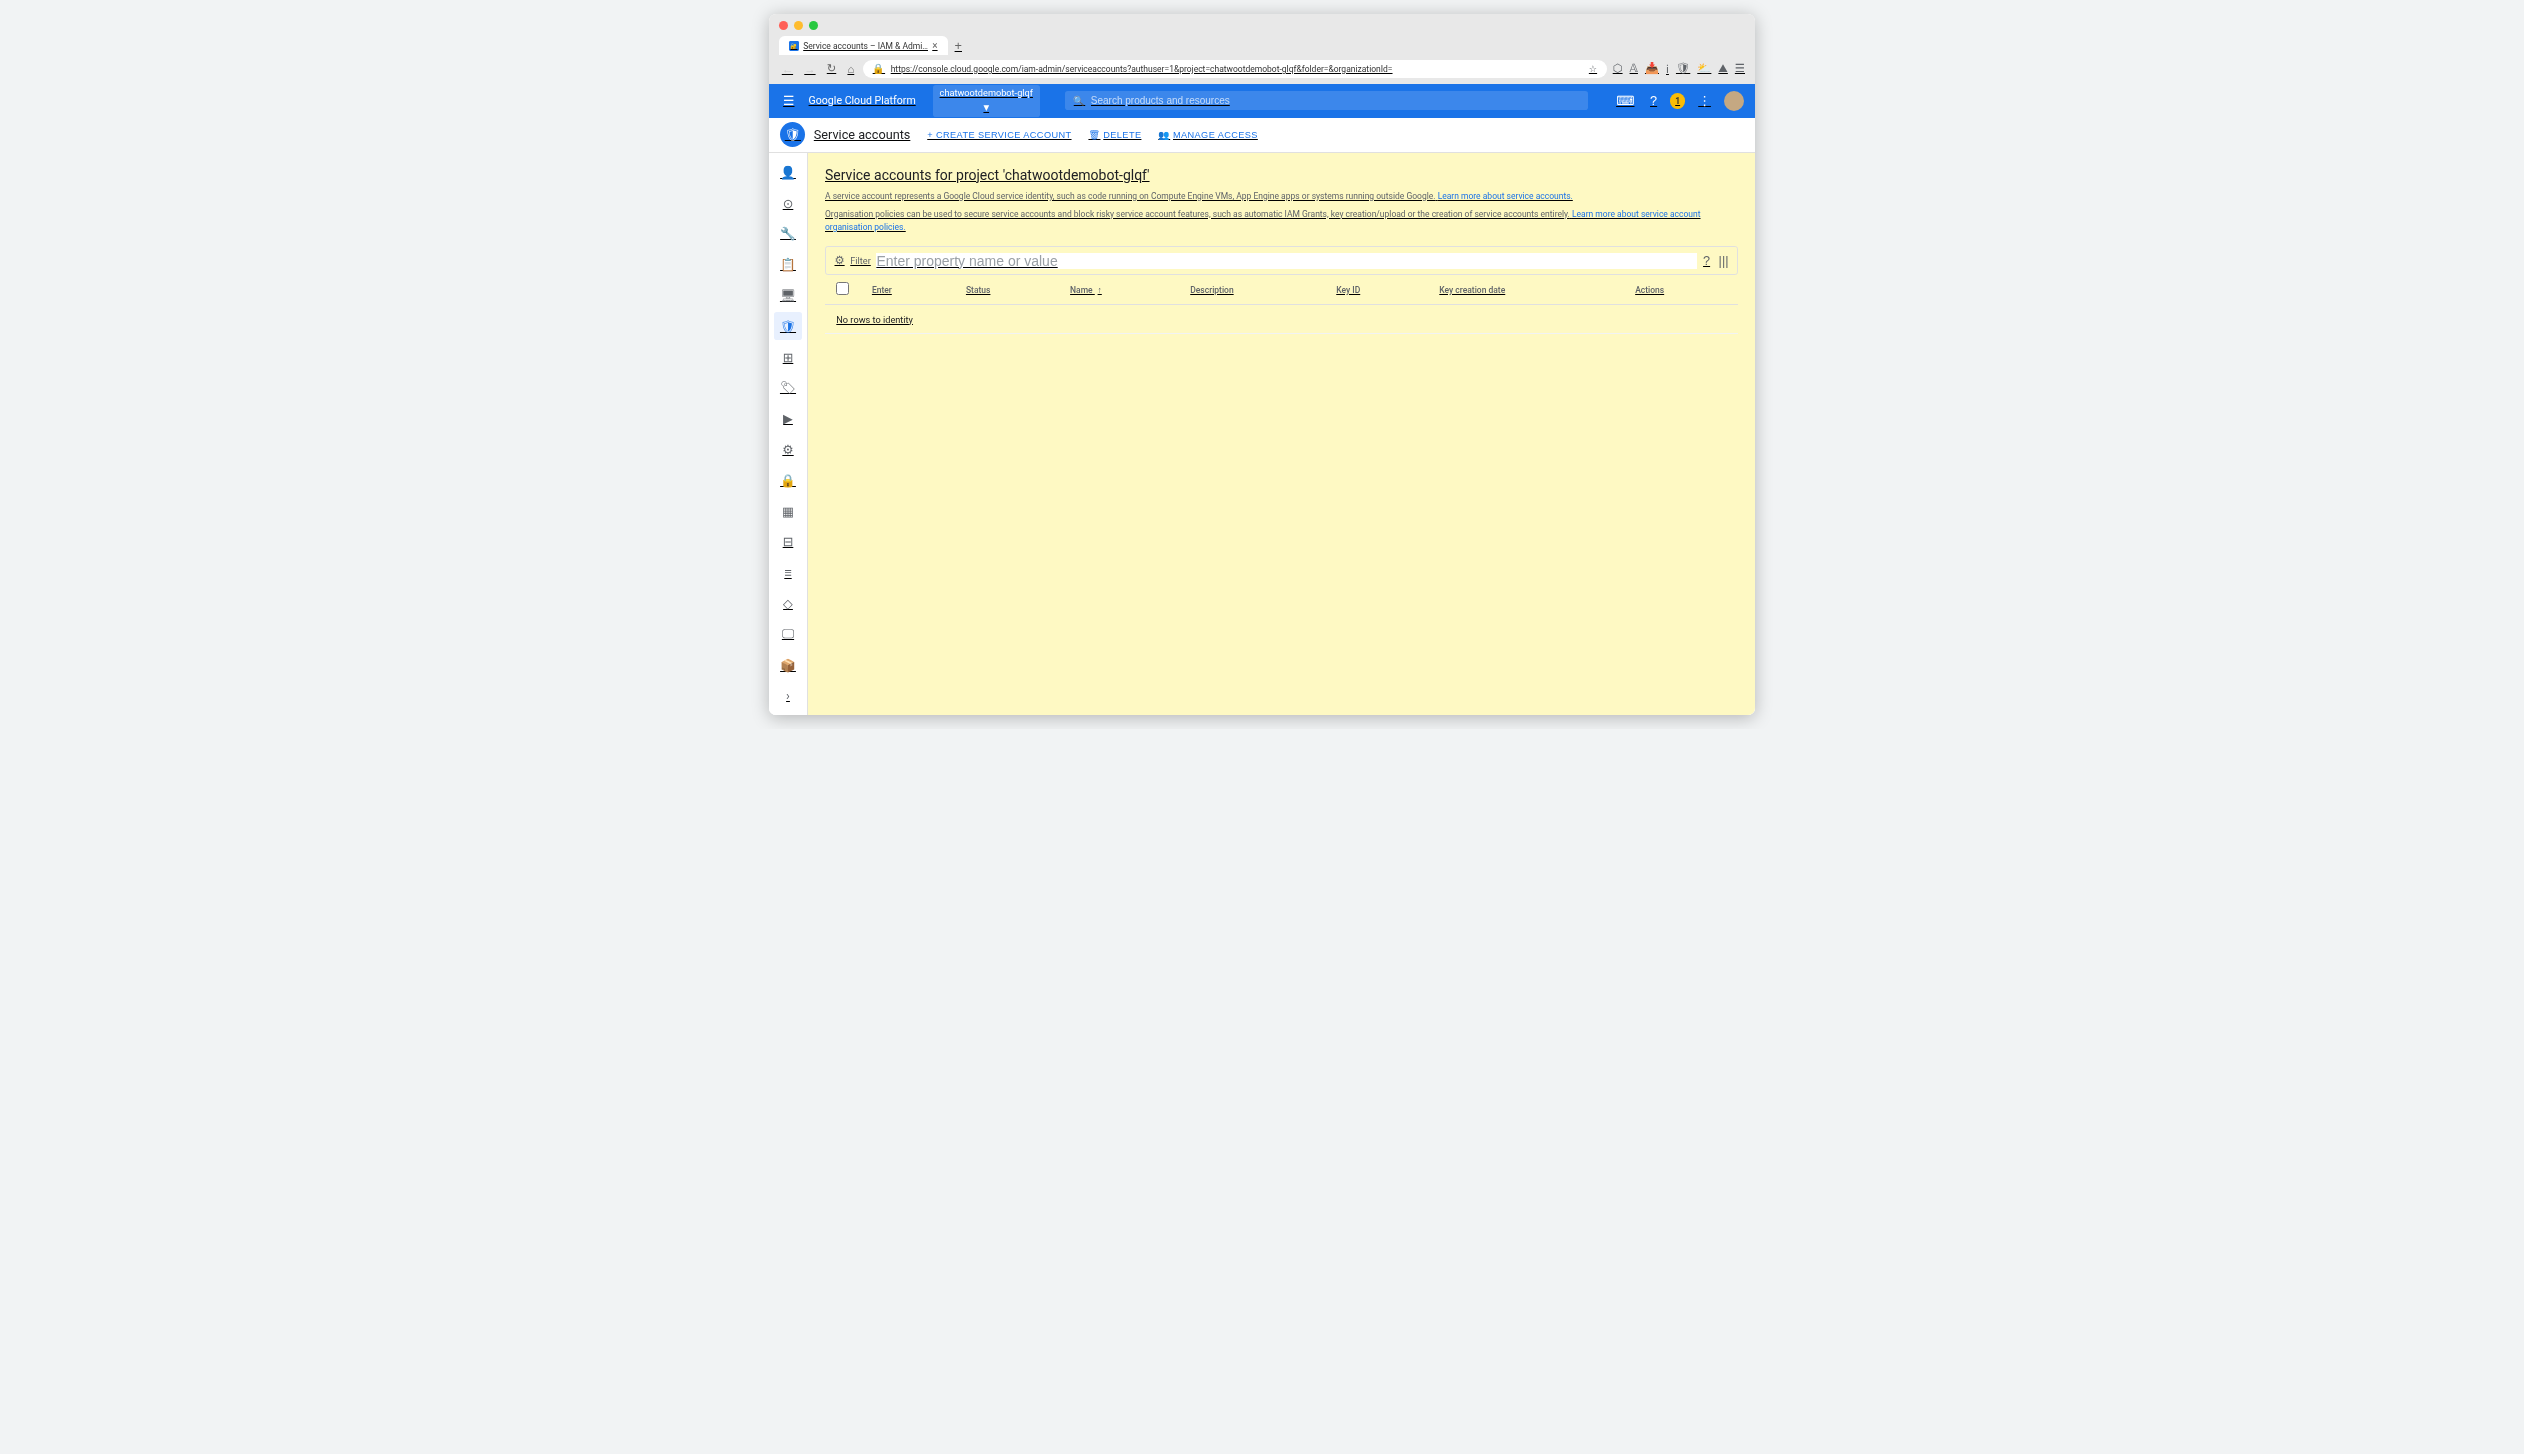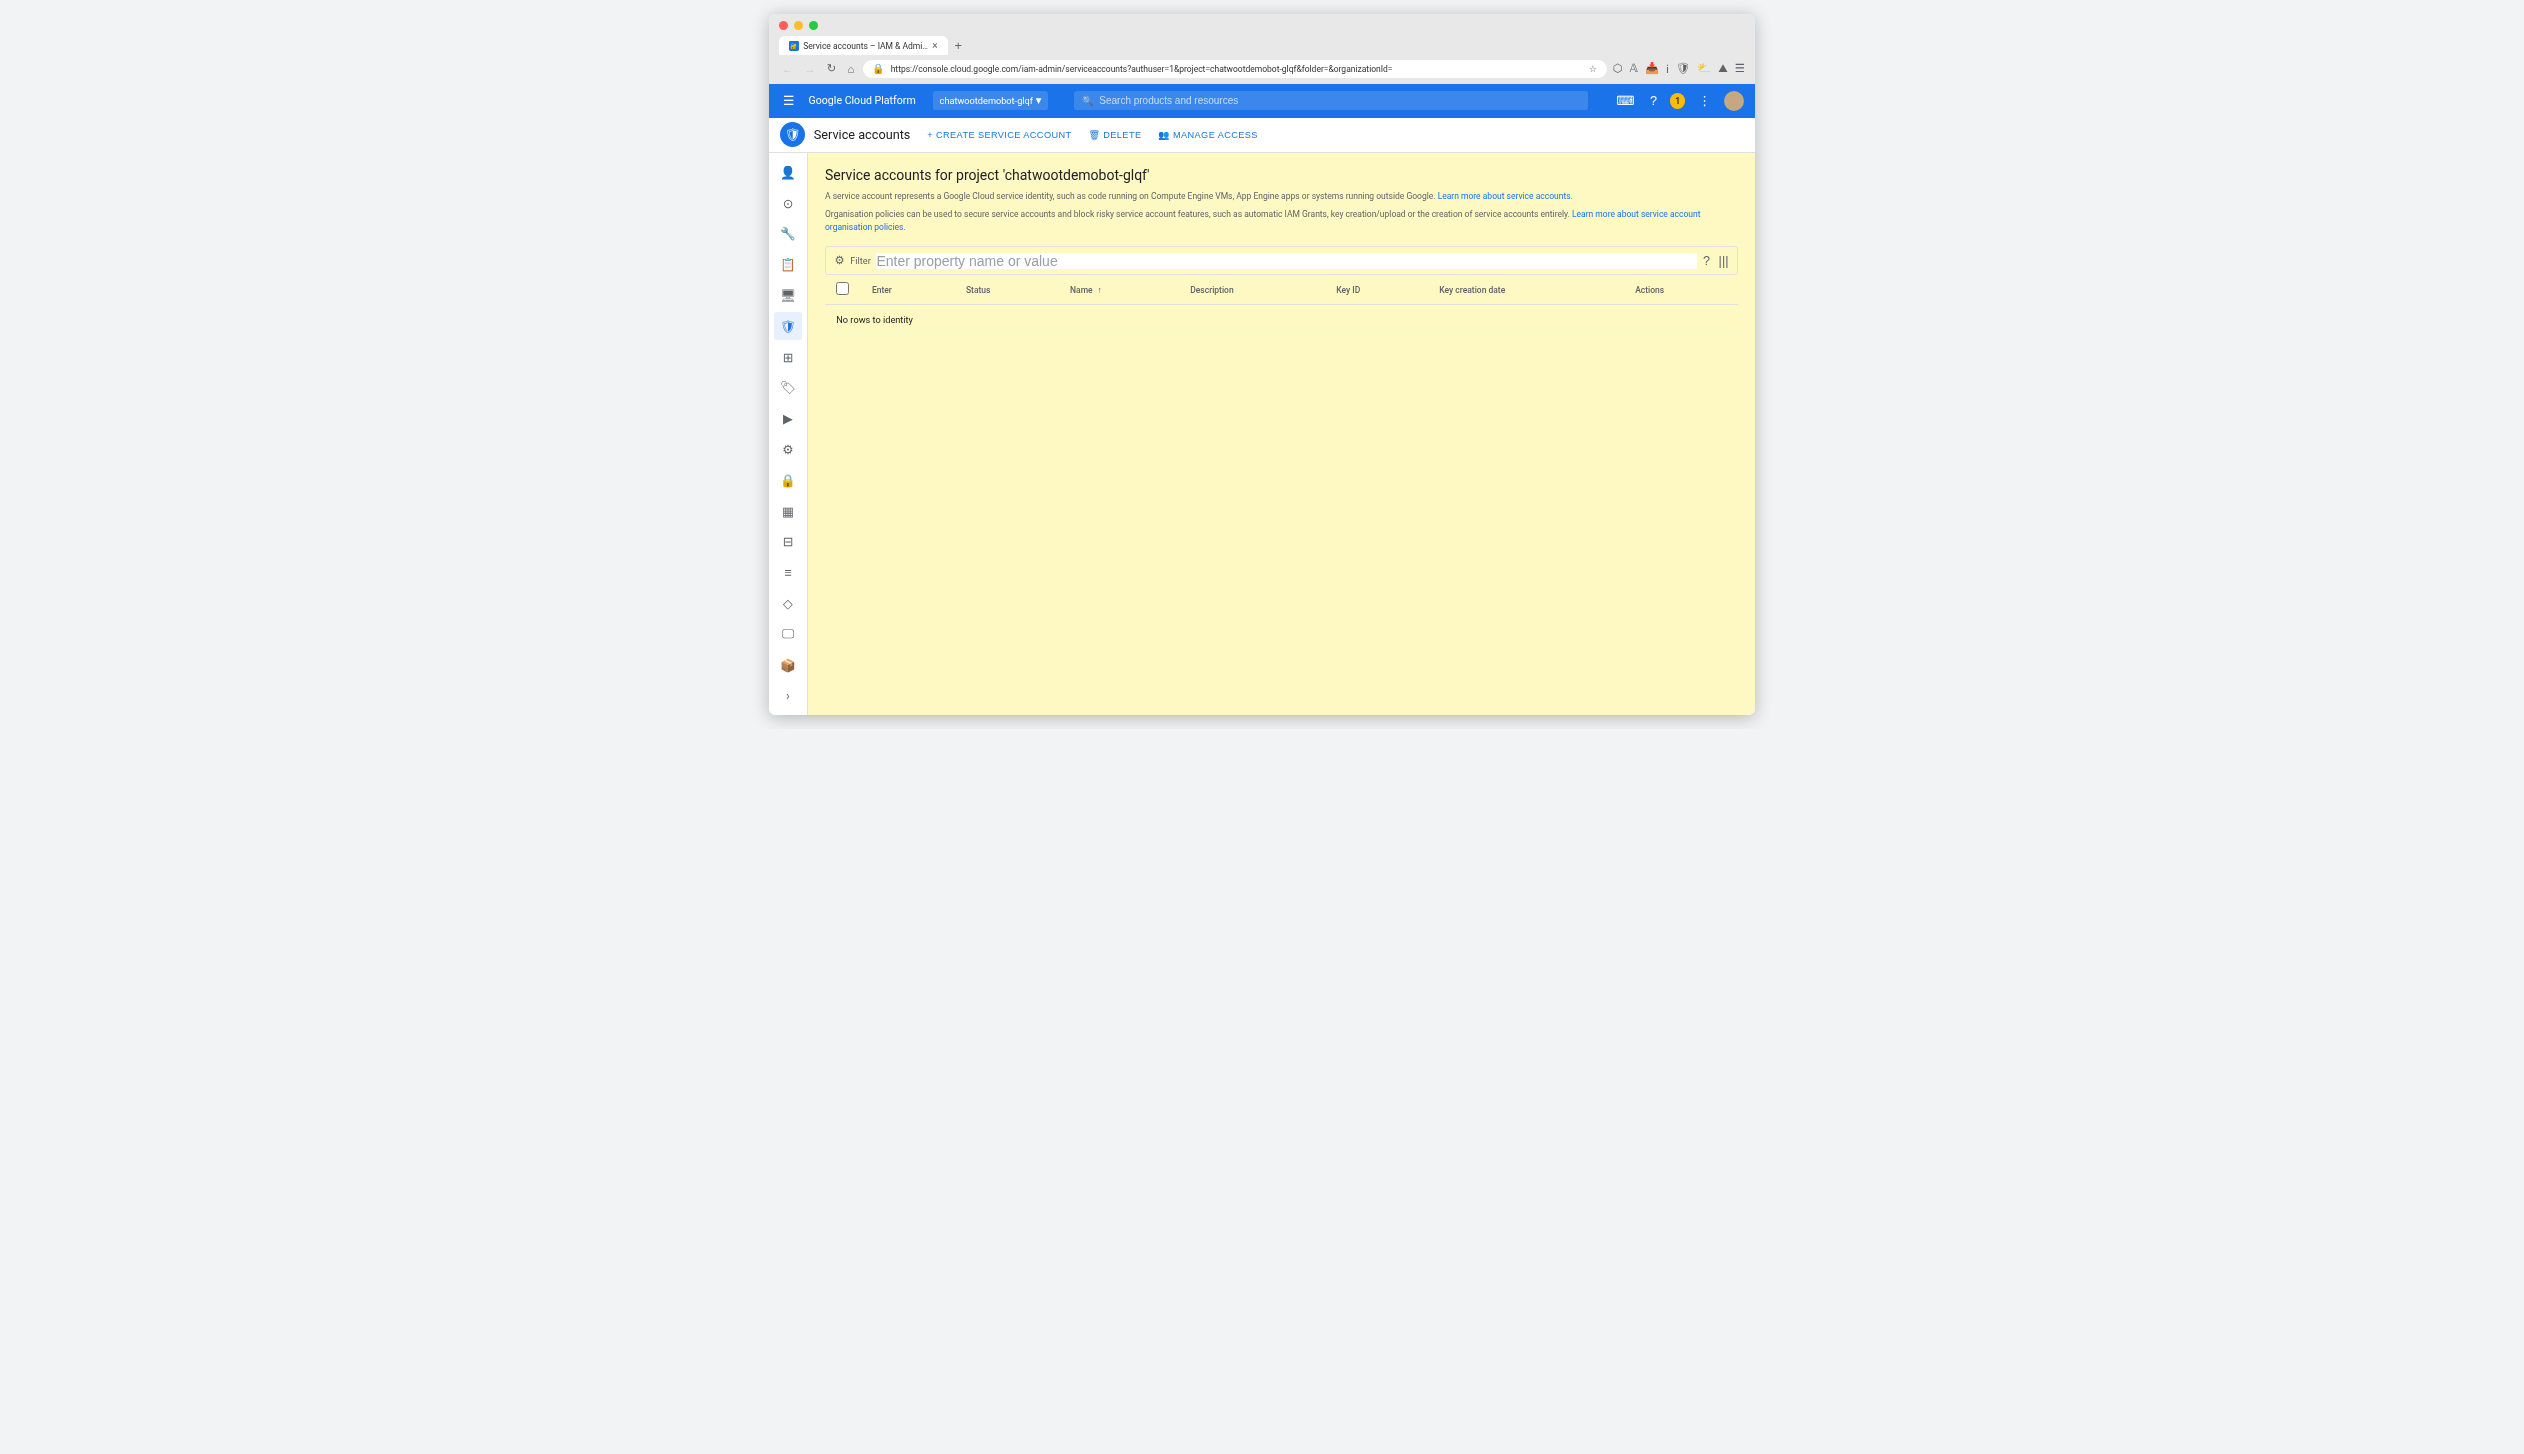--- a/index.html
+++ b/index.html
@@ -6,20 +6,21 @@
     body { font-family: 'Roboto', Arial, sans-serif; background: #f1f3f4; font-size: 9.2px; }
 
     
     .browser-window {
       width: 986px;
       margin: 14px auto;
       border-radius: 7px;
       overflow: hidden;
       box-shadow: 0 2.8px 17px rgba(0,0,0,0.25);
       background: #fff;
+      text-decoration: underline;
     }
     .browser-titlebar {
       background: #e8e8e8;
       padding: 7px 10px 0 10px;
       display: flex;
       flex-direction: column;
     }
     .browser-controls {
       display: flex;
       align-items: center;
@@ -101,20 +102,21 @@
       display: flex;
       align-items: center;
       gap: 2.8px;
       background: rgba(255,255,255,0.15);
       border-radius: 2.8px;
       padding: 2.8px 7px;
       cursor: pointer;
       color: white;
       font-size: 9.2px;
       margin-left: 5.6px;
+      flex-direction: column;
     }
     .project-selector .dropdown-arrow { font-size: 11.3px; }
     .gcp-search {
       flex: 1;
       margin: 0 14px;
       background: rgba(255,255,255,0.15);
       border-radius: 2.8px;
       display: flex;
       align-items: center;
       padding: 4.2px 8.5px;

